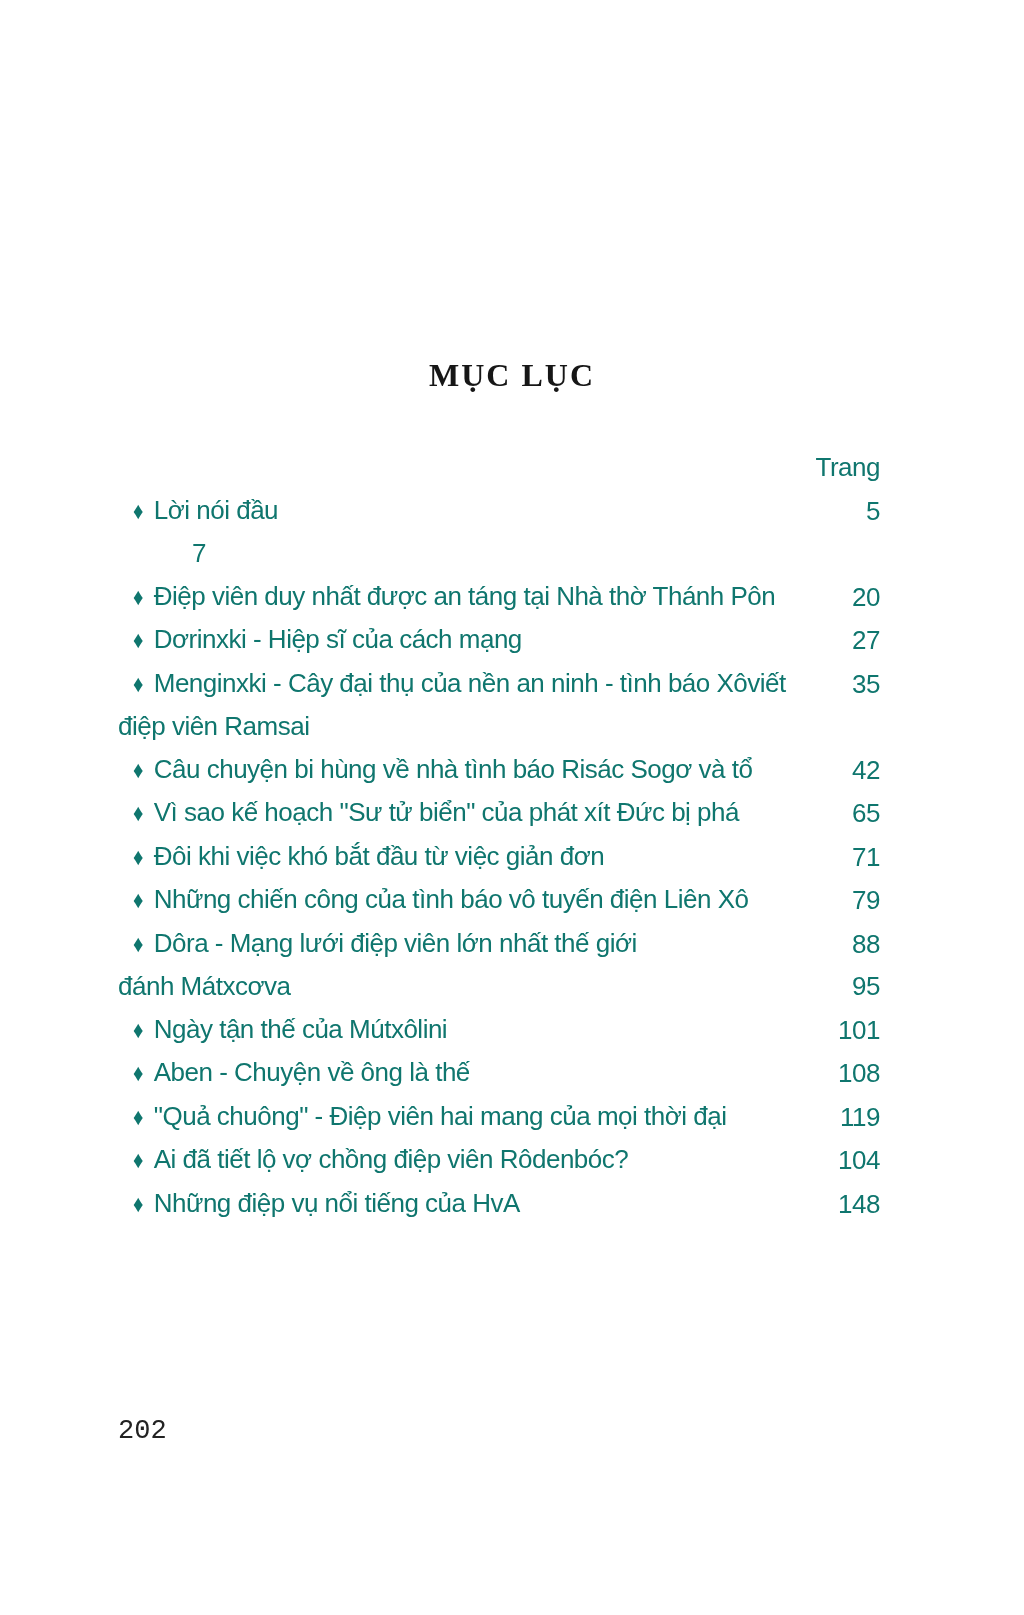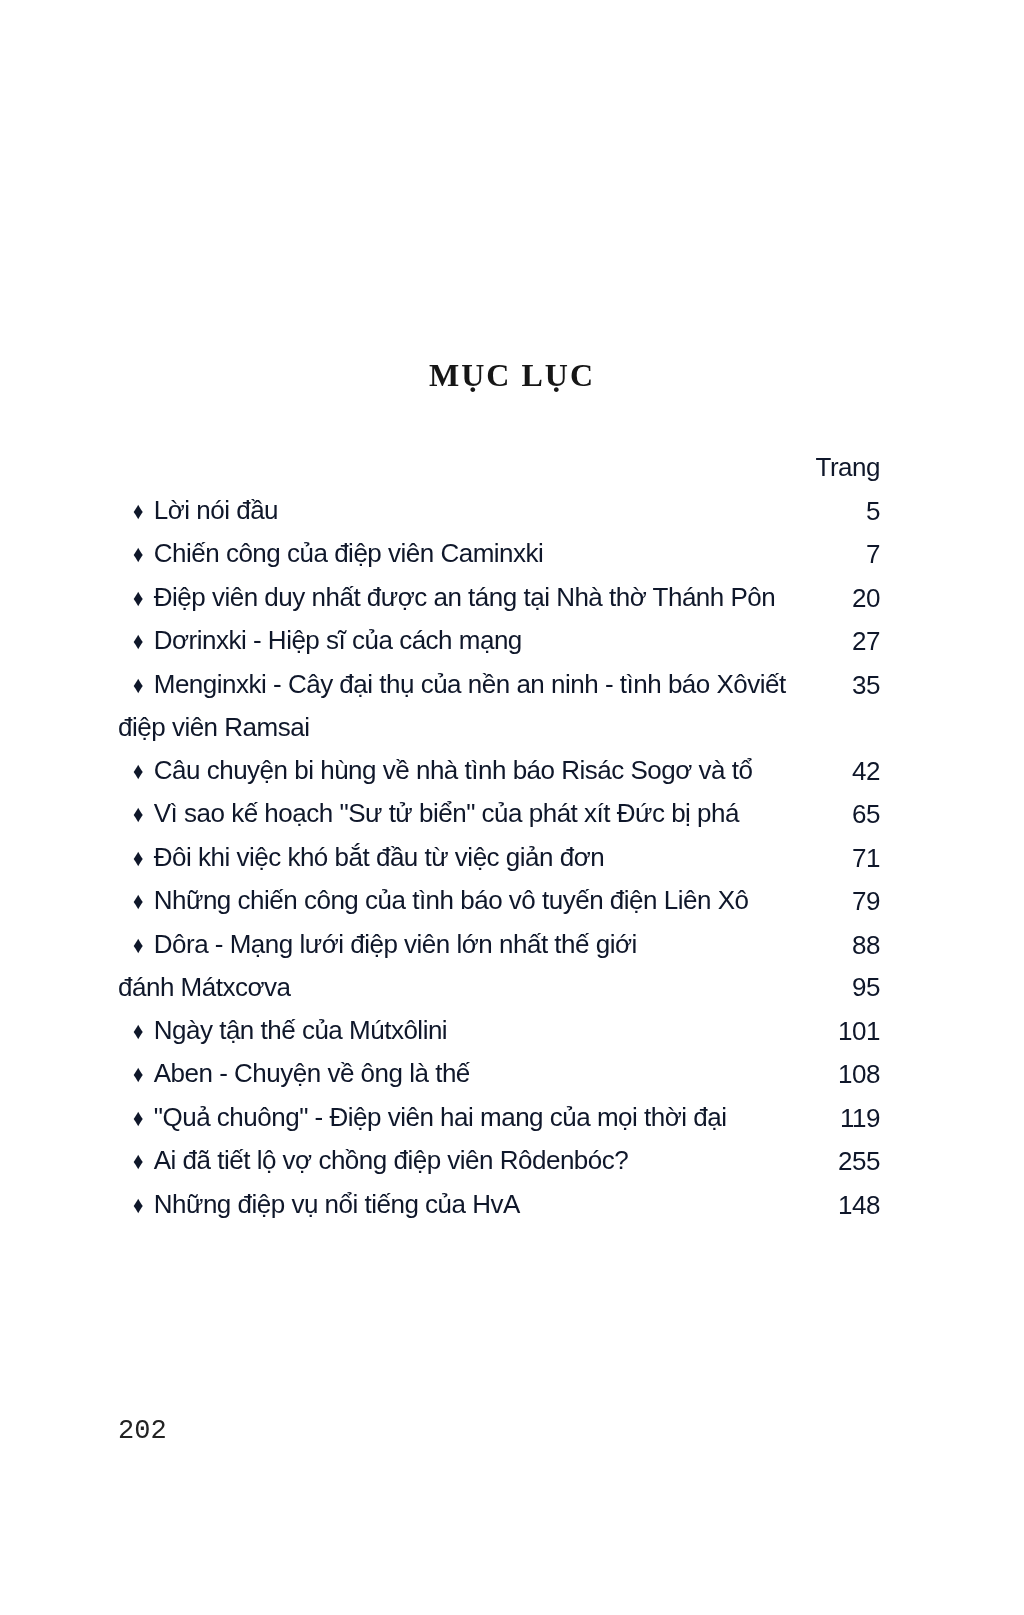--- a/index.html
+++ b/index.html
@@ -33,21 +33,21 @@
     color: #161616;
   }
   .toc {
     position: absolute;
     left: 118px;
     top: 446px;
     width: 764px;
     font-size: 26px;
     letter-spacing: -0.5px;
     line-height: 42.5px;
-    color: #0f172a;
+    color: #0f766e;
   }
   .toc-header {
     text-align: right;
     padding-right: 2px;
   }
   .toc-row {
     display: flex;
     align-items: flex-end;
   }
   .toc-text {
@@ -93,23 +93,20 @@
   <div class="toc">
     <div class="toc-header">Trang</div>
     <div id="toc-rows">
         <div class="toc-row">
           <div class="toc-text">
             <span class="line first"><span class="bullet">♦</span>Lời nói đầu</span>
           </div>
           <div class="toc-page-num">5</div>
         </div>
         <div class="toc-row">
-          <div class="toc-text">
-            <span class="line first"><span class="bullet">♦</span>Chiến công của điệp viên Caminxki</span>
-          </div>
           <div class="toc-page-num">7</div>
         </div>
         <div class="toc-row">
           <div class="toc-text">
             <span class="line first"><span class="bullet">♦</span>Điệp viên duy nhất được an táng tại Nhà thờ Thánh Pôn</span>
           </div>
           <div class="toc-page-num">20</div>
         </div>
         <div class="toc-row">
           <div class="toc-text">
@@ -175,21 +172,21 @@
         <div class="toc-row">
           <div class="toc-text">
             <span class="line first"><span class="bullet">♦</span>"Quả chuông" - Điệp viên hai mang của mọi thời đại</span>
           </div>
           <div class="toc-page-num">119</div>
         </div>
         <div class="toc-row">
           <div class="toc-text">
             <span class="line first"><span class="bullet">♦</span>Ai đã tiết lộ vợ chồng điệp viên Rôdenbóc?</span>
           </div>
-          <div class="toc-page-num">255</div>
+          <div class="toc-page-num">104</div>
         </div>
         <div class="toc-row">
           <div class="toc-text">
             <span class="line first"><span class="bullet">♦</span>Những điệp vụ nổi tiếng của HvA</span>
           </div>
           <div class="toc-page-num">148</div>
         </div>
       </div>
   </div>
 

